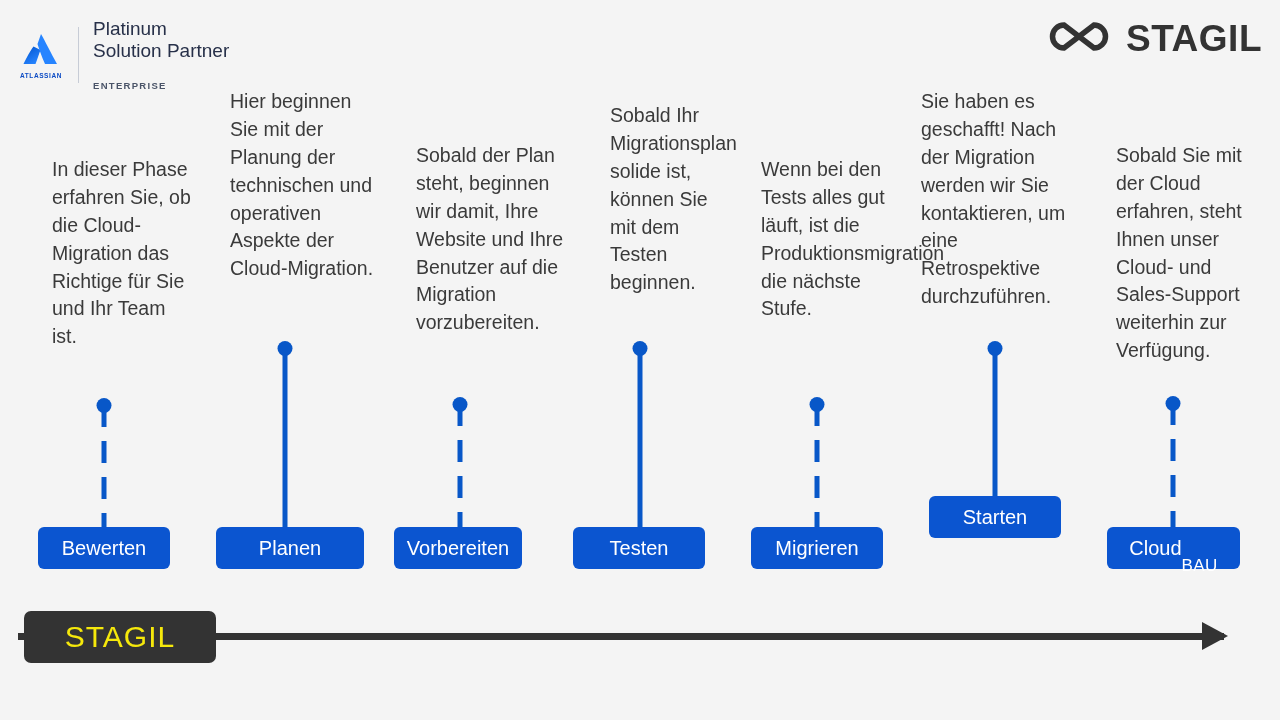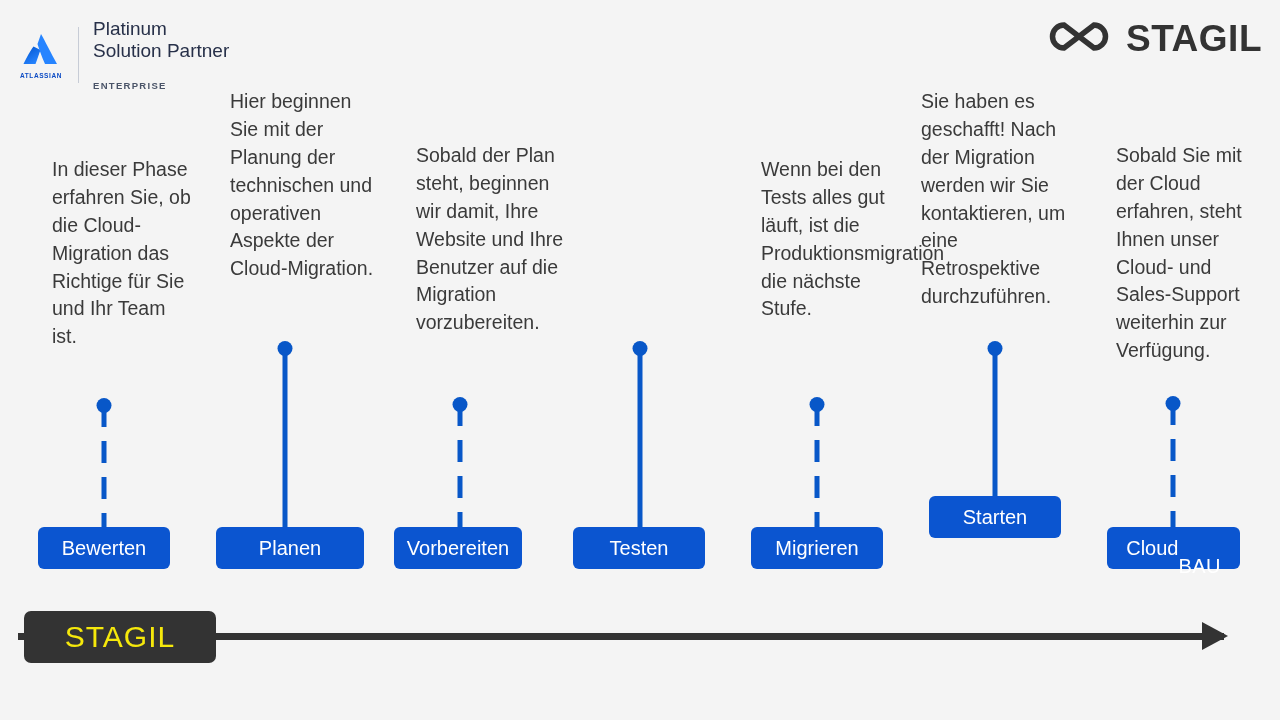--- a/index.html
+++ b/index.html
@@ -61,21 +61,21 @@
     background-repeat: repeat-y;
   }
 
   
   .pill {
     position: absolute; height: 42px;
     background: #0b55d0; border-radius: 6px;
     display: flex; align-items: center; justify-content: center;
     color: #ffffff; font-size: 20px; white-space: nowrap;
   }
-  .pill .small-caps { font-size: 20px; letter-spacing: 0.4px; margin-top: 36px; }
+  .pill .small-caps { font-size: 17px; letter-spacing: 0.4px; margin-top: 36px; }
 
   
   .arrow-line {
     position: absolute; left: 18px; top: 633px;
     width: 1206px; height: 7px; background: #333333;
   }
   .arrow-head {
     position: absolute; left: 1202px; top: 622px;
     width: 0; height: 0;
     border-top: 14px solid transparent;
@@ -145,20 +145,21 @@
 
   <div class="col-desc" style="left:416px; top:142px; width:152px;">Sobald der Plan steht, beginnen wir damit, Ihre Website und Ihre Benutzer auf die Migration vorzubereiten.</div>
   <div class="connector" style="left:452px; top:397px; width:15px; height:131px;">
     <div class="dot"></div>
     <div class="stem dashed" style="height:124px;"></div>
   </div>
   <div class="pill" style="left:394px; top:527px; width:128px;">
     <span>Vorbereiten</span>
   </div>
 
+  <div class="col-desc" style="left:610px; top:102px; width:120px;">Sobald Ihr Migrationsplan solide ist, können Sie mit dem Testen beginnen.</div>
   <div class="connector" style="left:632px; top:341px; width:15px; height:187px;">
     <div class="dot"></div>
     <div class="stem" style="height:180px;"></div>
   </div>
   <div class="pill" style="left:573px; top:527px; width:132px;">
     <span>Testen</span>
   </div>
 
   <div class="col-desc" style="left:761px; top:156px; width:126px;">Wenn bei den Tests alles gut läuft, ist die Produktionsmigration die nächste Stufe.</div>
   <div class="connector" style="left:809px; top:397px; width:15px; height:131px;">

